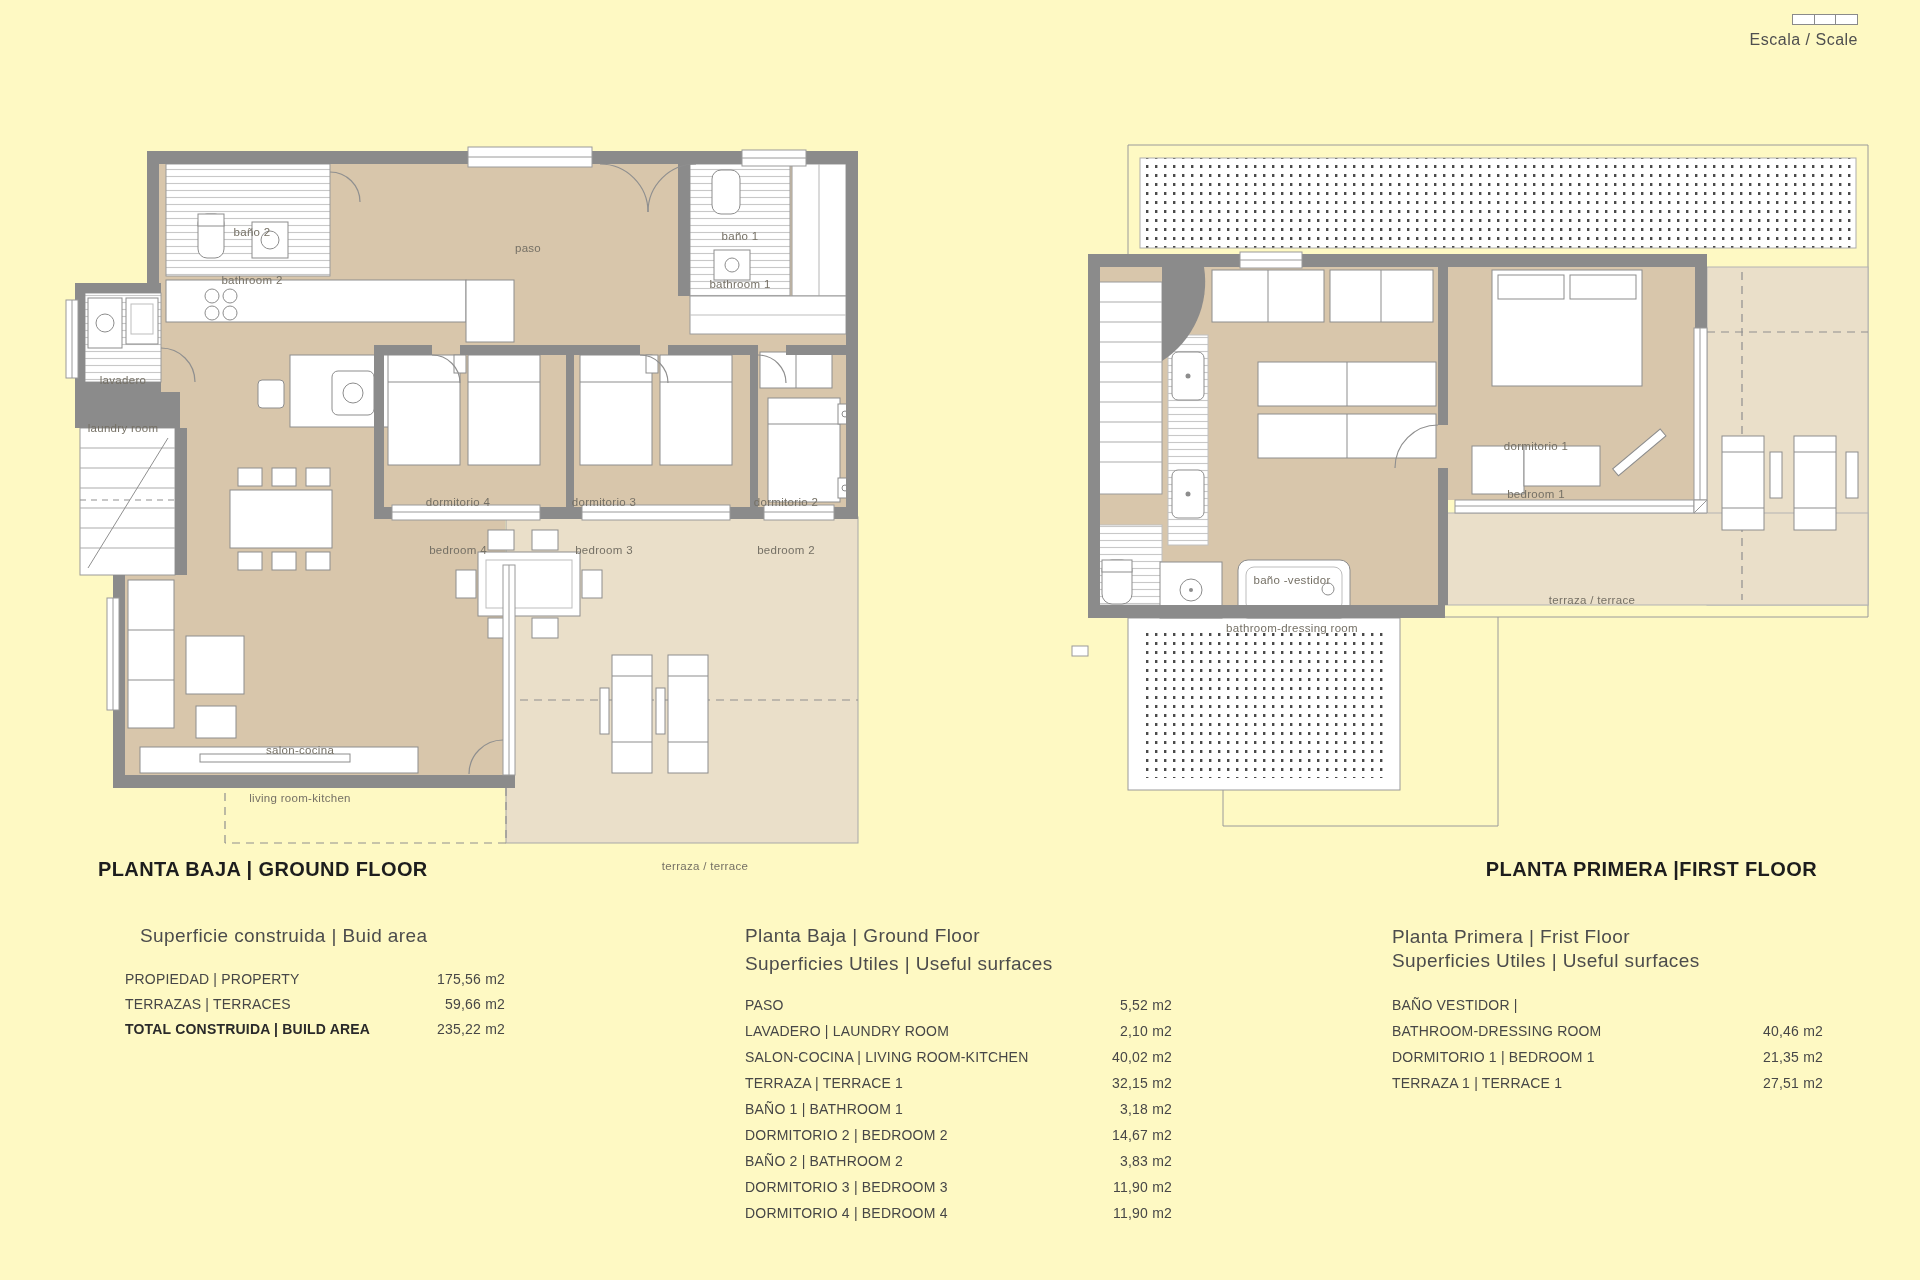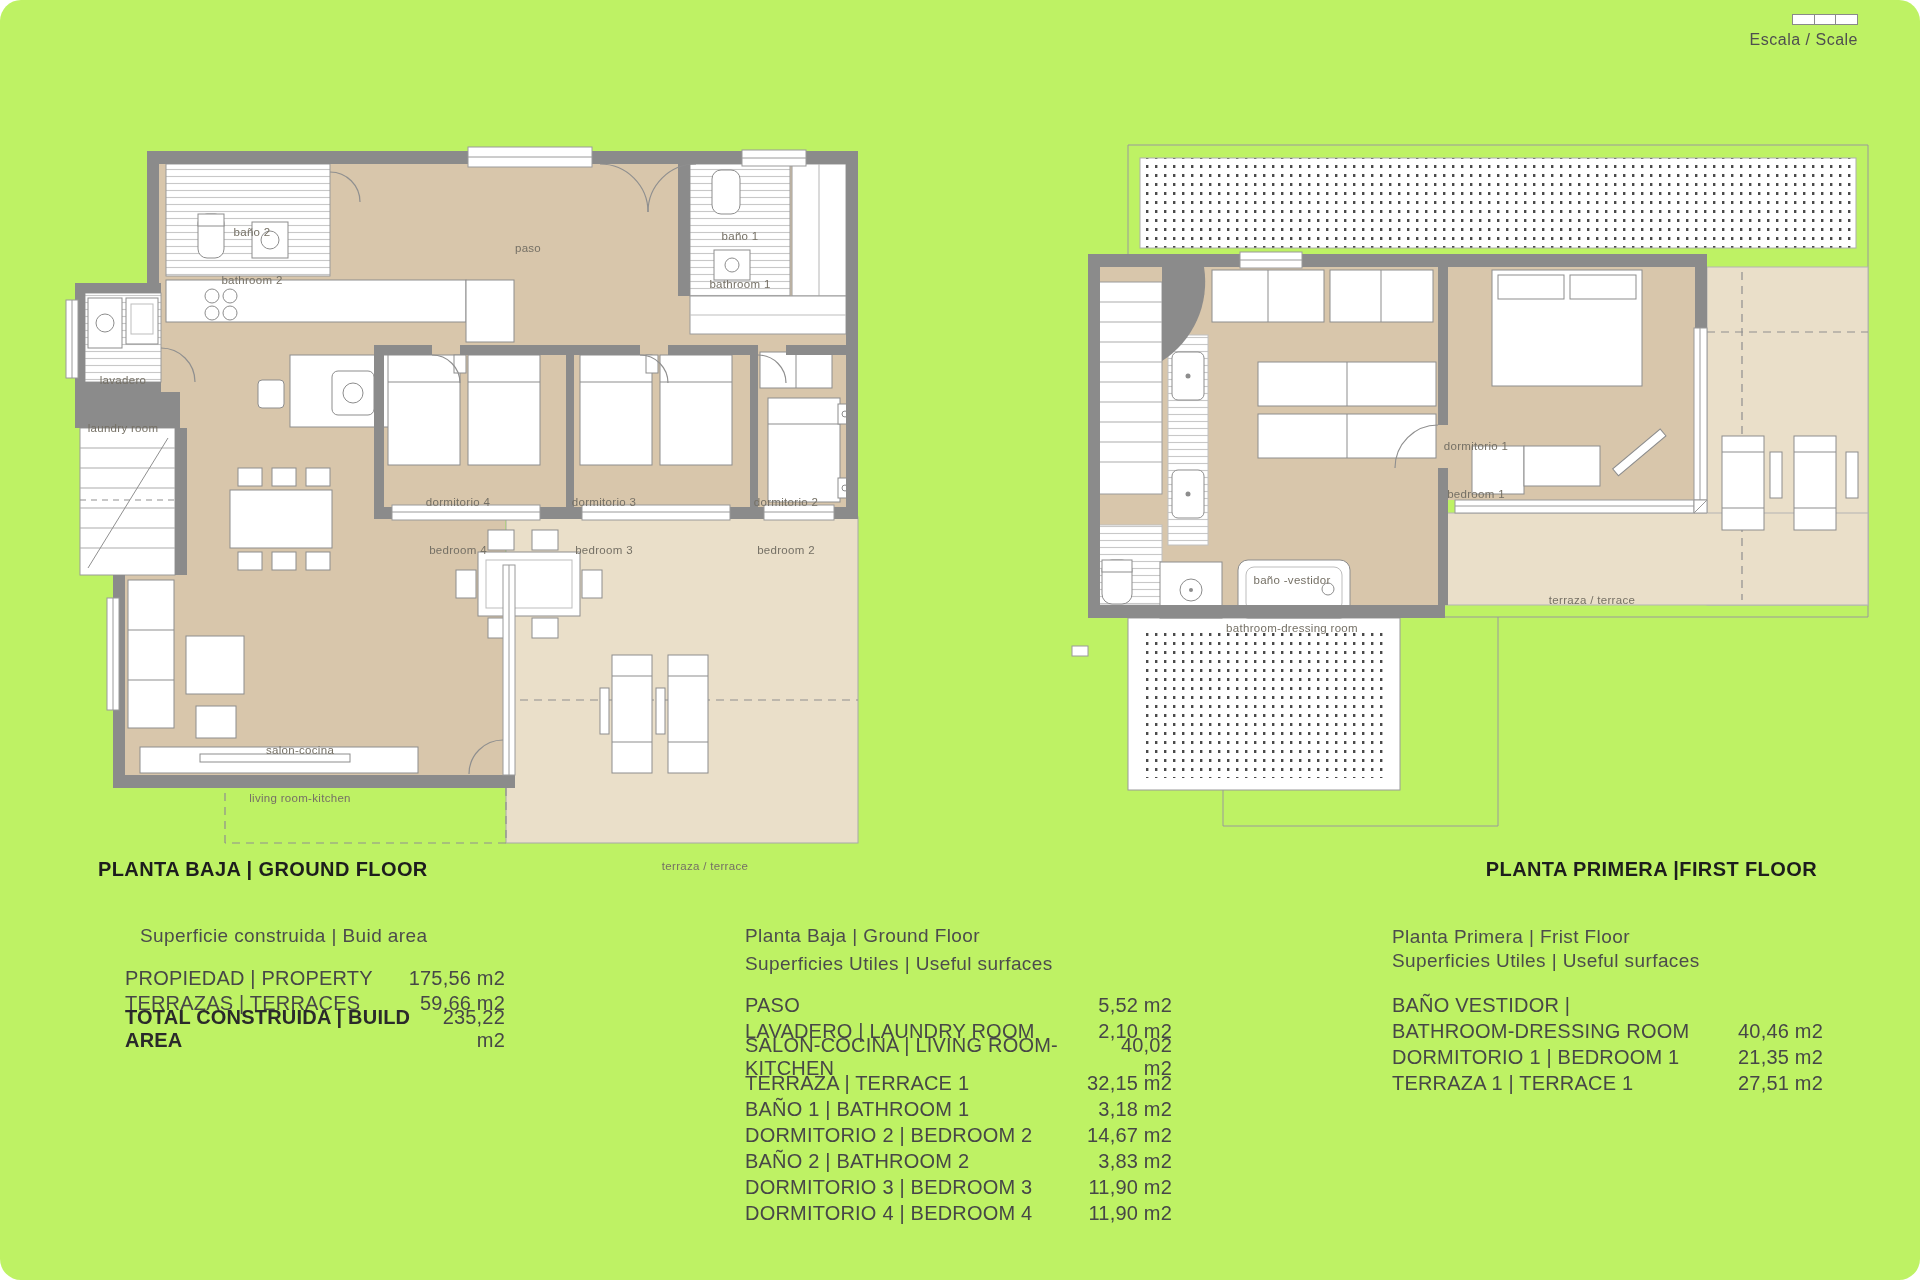--- a/index.html
+++ b/index.html
@@ -1,33 +1,33 @@
 <!DOCTYPE html>
 <html><head>
 <meta charset="utf-8">
 <style>
   html,body{margin:0;padding:0;background:#ffffff;}
-  .page{position:relative;width:1920px;height:1280px;background:#bef264;overflow:hidden;
-        font-family:"Liberation Sans", sans-serif;border-radius:21px;}
+  .page{position:relative;width:1920px;height:1280px;background:#fef9c3;overflow:hidden;
+        font-family:"Liberation Sans", sans-serif;}
   .abs{position:absolute;}
   
   .rlabel{position:absolute;transform:translateX(-50%);text-align:center;
           font-size:11.5px;line-height:16px;color:#757065;letter-spacing:.3px;white-space:nowrap;}
   .rlabel span{display:block;margin-top:32px;}
   
   .floor-title{position:absolute;font-size:20px;font-weight:bold;color:#1d1d1d;letter-spacing:.4px;white-space:nowrap;}
   
   .scale-widget{position:absolute;top:14px;left:1712px;width:146px;text-align:right;}
   .scale-bar{display:flex;width:64px;height:9px;margin:0 0 6px auto;border:1px solid #8a8a8a;}
   .scale-bar div{flex:1;border-right:1px solid #8a8a8a;background:#fff;}
   .scale-bar div:last-child{border-right:none;}
   .scale-label{font-size:16px;color:#4f4f4f;letter-spacing:.5px;}
   
   .tbl-header{position:absolute;text-align:left;font-size:19px;color:#4c4c4c;letter-spacing:.4px;white-space:nowrap;}
-  .tbl{position:absolute;font-size:20px;color:#474747;letter-spacing:.2px;}
+  .tbl{position:absolute;font-size:14px;color:#474747;letter-spacing:.2px;}
   .tbl .trow{display:flex;justify-content:space-between;align-items:center;}
   .tbl .trow .val{text-align:right;}
   .tbl .trow.bold .lab{font-weight:bold;color:#2a2a2a;}
 </style>
 </head>
 <body>
 
 <div class="page">
 
   <svg class="abs" width="1920" height="1280" viewBox="0 0 1920 1280" style="left:0;top:0">
@@ -378,21 +378,21 @@
     <span>living room-kitchen</span>
   </div>
   <div class="rlabel" style="left:705px;top:826px">
     <span>terraza / terrace</span>
   </div>
 
   <div class="rlabel" style="left:1292px;top:540px">
     <span>baño -vestidor</span>
     <span>bathroom-dressing room</span>
   </div>
-  <div class="rlabel" style="left:1476px;top:406px">
+  <div class="rlabel" style="left:1536px;top:406px">
     <span>dormitorio 1</span>
     <span>bedroom 1</span>
   </div>
   <div class="rlabel" style="left:1592px;top:560px">
     <span>terraza / terrace</span>
   </div>
 
   <div class="floor-title" style="left:98px;top:858px">PLANTA BAJA | GROUND FLOOR</div>
   <div class="floor-title" style="left:1360px;top:858px;width:457px;text-align:right">PLANTA PRIMERA |FIRST FLOOR</div>
 

